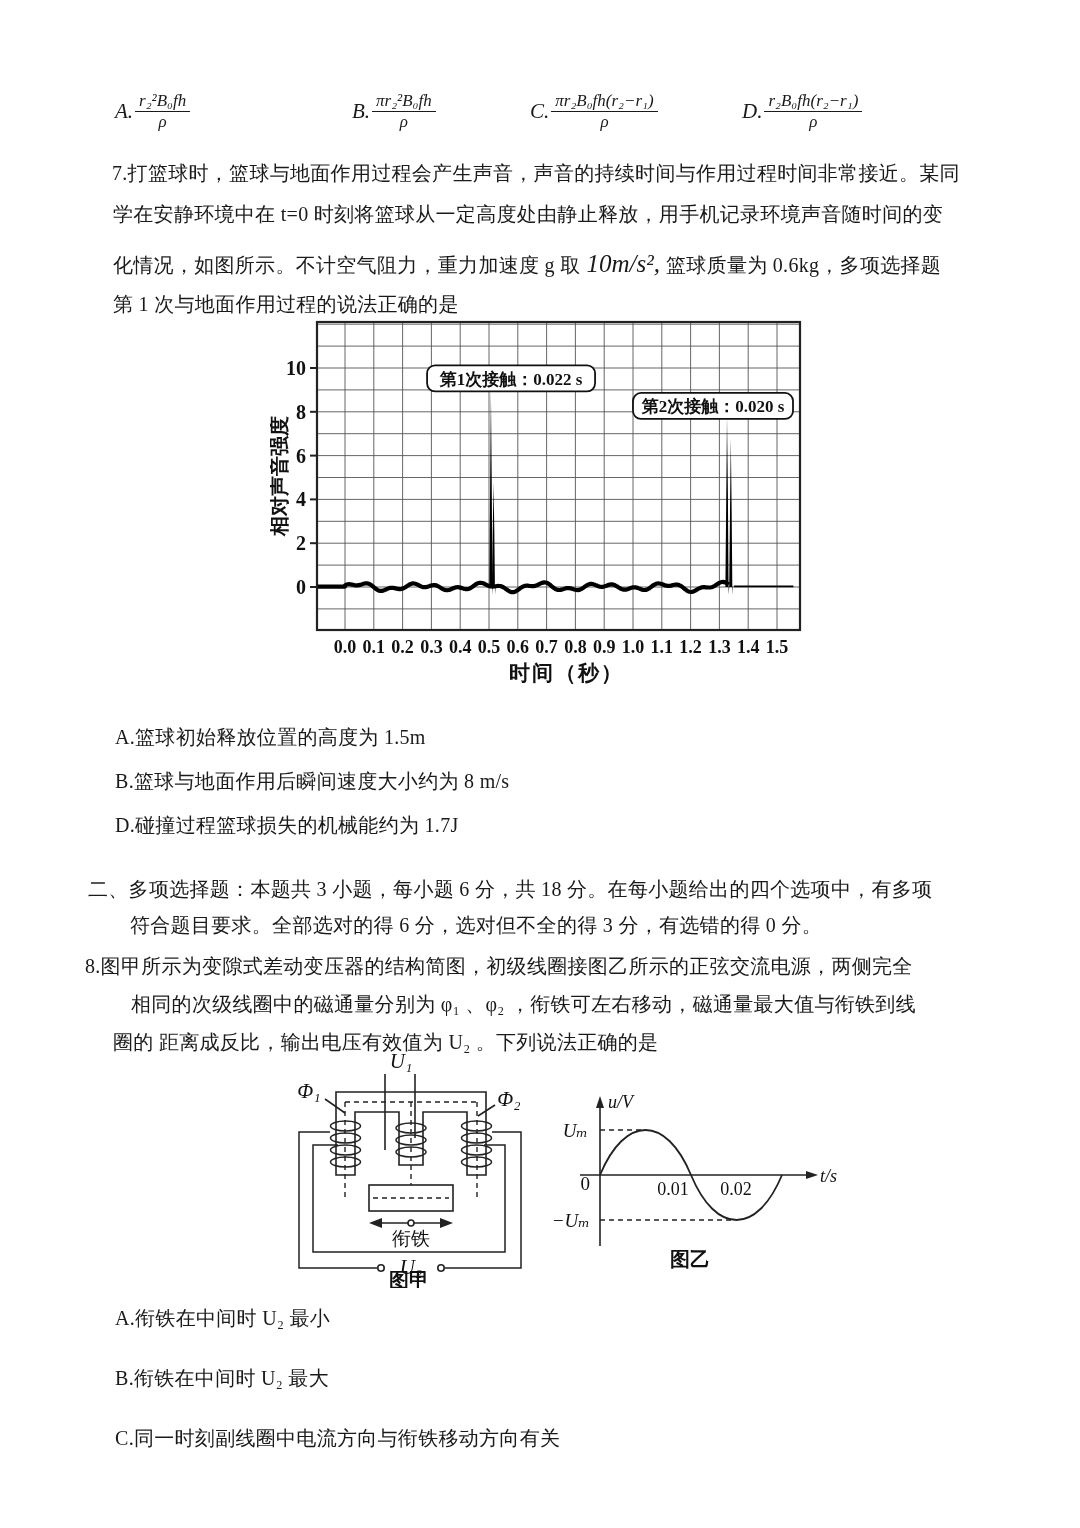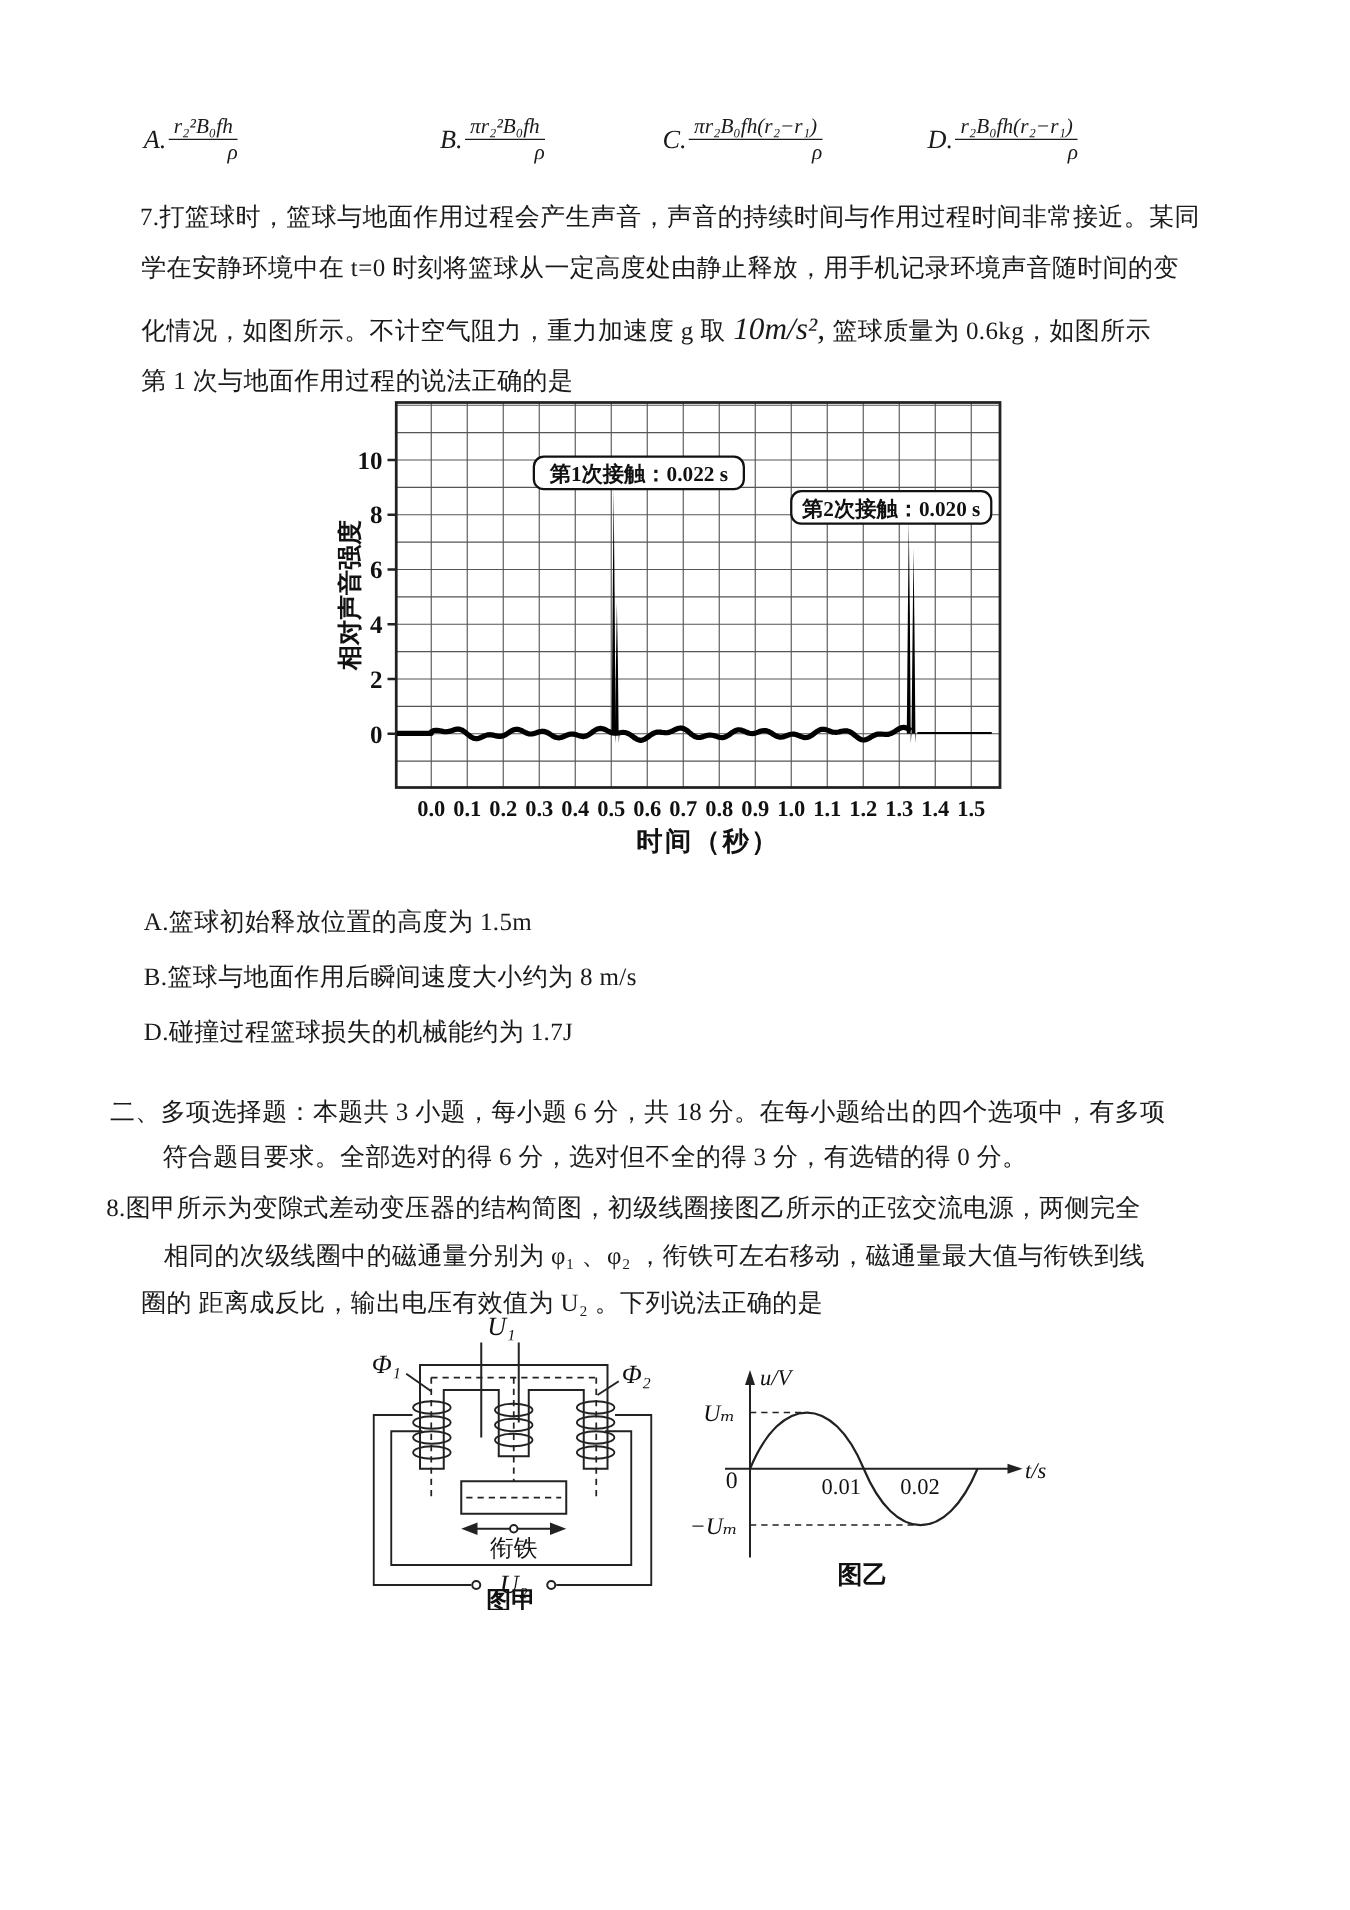--- a/index.html
+++ b/index.html
@@ -7,21 +7,21 @@
     width:1080px;height:1528px;background:#ffffff;position:relative;
     font-family:"Liberation Serif","DejaVu Serif",serif;color:#1a1a1a;
     overflow:hidden;
   }
   #page{position:absolute;inset:0;}
   .abs{position:absolute;white-space:nowrap;}
   .txt{font-size:20px;letter-spacing:0.3px;}
   
   .formula{display:inline-flex;align-items:center;font-style:italic;font-size:17px;}
   .f-label{font-size:21px;margin-right:2px;}
-  .frac{display:inline-flex;flex-direction:column;align-items:flex-end;line-height:1.05;}
+  .frac{display:inline-flex;flex-direction:column;align-items:center;line-height:1.05;}
   .frac .num{border-bottom:1.6px solid #1a1a1a;padding:0 4px 1px 4px;}
   .frac .den{padding-top:1px;}
   .bigmath{font-size:25px;font-style:italic;font-weight:normal;margin:0 6px;letter-spacing:0;}
   svg text{font-family:"Liberation Serif","DejaVu Serif",serif;fill:#111;}
   .caption-bold{font-weight:600;}
 </style>
 </head>
 <body>
 
 <div id="page">
@@ -59,21 +59,21 @@
       <span class="frac">
         <span class="num">r₂B₀fh(r₂−r₁)</span>
         <span class="den">ρ</span>
       </span>
       </span>
   </div>
 
   <div class="abs txt" style="left:100px;top:160px;margin-left:12px;">7.打篮球时，篮球与地面作用过程会产生声音，声音的持续时间与作用过程时间非常接近。某同</div>
   <div class="abs txt" style="left:113px;top:201px;">学在安静环境中在 t=0 时刻将篮球从一定高度处由静止释放，用手机记录环境声音随时间的变</div>
   <div class="abs txt" style="left:113px;top:250px;">
-    <span>化情况，如图所示。不计空气阻力，重力加速度 g 取</span><span class="bigmath">10m/s²,</span><span>篮球质量为 0.6kg，如图所示</span>
+    <span>化情况，如图所示。不计空气阻力，重力加速度 g 取</span><span class="bigmath">10m/s²,</span><span>篮球质量为 0.6kg，多项选择题</span>
   </div>
   <div class="abs txt" style="left:113px;top:291px;">第 1 次与地面作用过程的说法正确的是</div>
 
   <div class="abs" style="left:270px;top:318px;">
     <svg id="sound-chart-svg" width="560" height="372" viewBox="0 0 560 372">
         <g stroke="#555" stroke-width="0.9">
           <line x1="75" y1="4" x2="75" y2="312"></line>
           <line x1="103.8" y1="4" x2="103.8" y2="312"></line>
           <line x1="132.6" y1="4" x2="132.6" y2="312"></line>
           <line x1="161.39999999999998" y1="4" x2="161.39999999999998" y2="312"></line>
@@ -242,14 +242,19 @@
       <text x="282" y="104" font-size="18" font-style="italic">t/s</text>
       <text x="52" y="112" text-anchor="end" font-size="19">0</text>
       <text x="50" y="59" text-anchor="end" font-size="19" font-style="italic">Uₘ</text>
       <text x="52" y="149" text-anchor="end" font-size="19" font-style="italic">−Uₘ</text>
       <text x="135" y="117" text-anchor="middle" font-size="18">0.01</text>
       <text x="198" y="117" text-anchor="middle" font-size="18">0.02</text>
       <text x="152" y="188" text-anchor="middle" font-size="20" class="caption-bold">图乙</text>
     </svg>
   </div>
 
+  <div class="abs" style="left:115px;top:1305px;">
+    <div class="txt" style="margin-bottom:33px;">A.衔铁在中间时 U₂  最小</div>
+    <div class="txt" style="margin-bottom:33px;">B.衔铁在中间时 U₂  最大</div>
+    <div class="txt">C.同一时刻副线圈中电流方向与衔铁移动方向有关</div>
+  </div>
 
 </div>
 
 </body></html>

